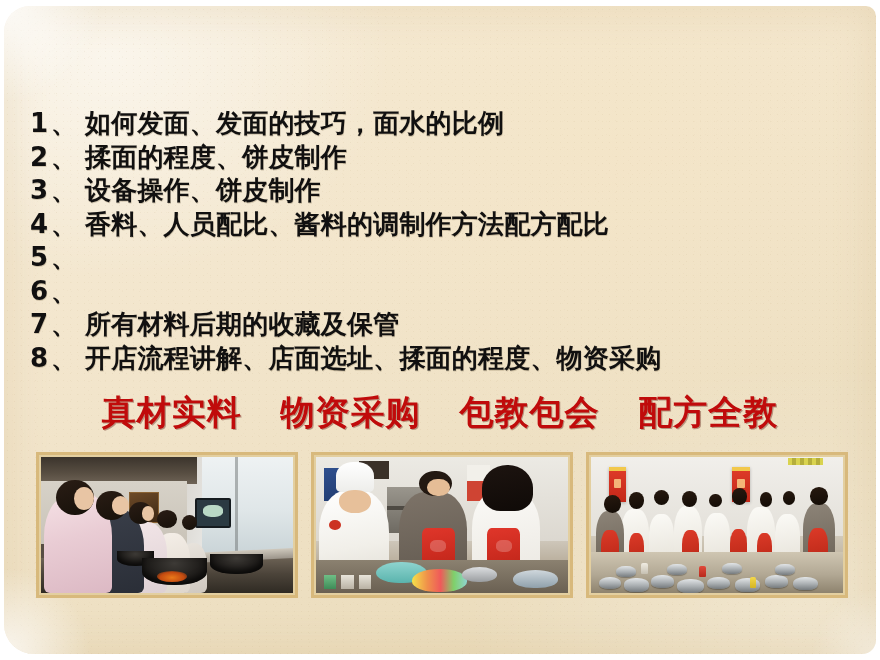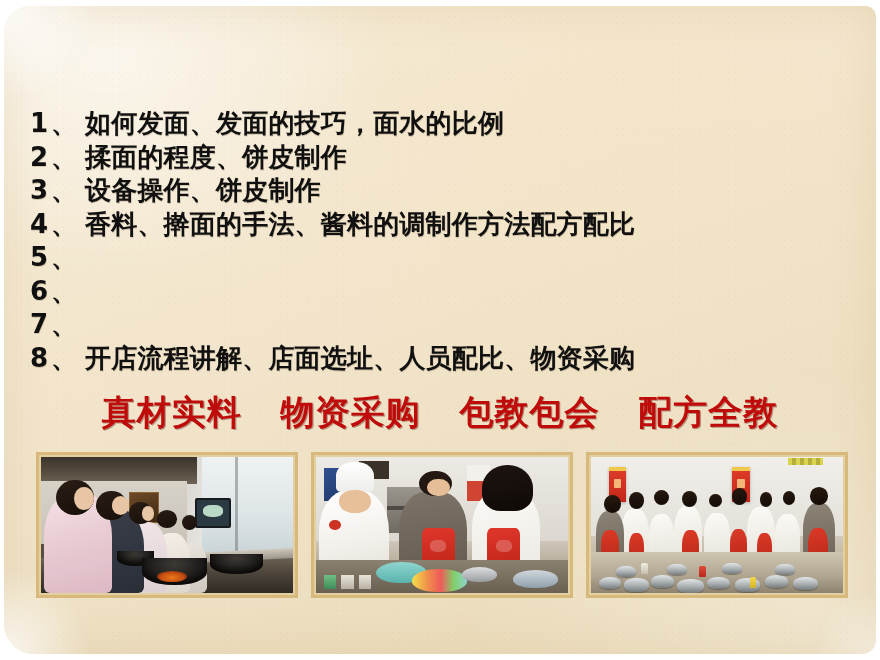--- a/index.html
+++ b/index.html
@@ -398,42 +398,43 @@
 
     <div class="course-line">
       <span class="course-num">3</span>
       <span class="course-sep">、</span>
       <span class="course-text">设备操作、饼皮制作</span>
     </div>
 
     <div class="course-line">
       <span class="course-num">4</span>
       <span class="course-sep">、</span>
-      <span class="course-text">香料、擀面的手法、酱料的调制作方法配方配比</span>
+      <span class="course-text">香料、人员配比、酱料的调制作方法配方配比</span>
     </div>
 
     <div class="course-line">
       <span class="course-num">5</span>
       <span class="course-sep">、</span>
     </div>
 
     <div class="course-line">
       <span class="course-num">6</span>
       <span class="course-sep">、</span>
     </div>
 
     <div class="course-line">
       <span class="course-num">7</span>
       <span class="course-sep">、</span>
+      <span class="course-text">所有材料后期的收藏及保管</span>
     </div>
 
     <div class="course-line">
       <span class="course-num">8</span>
       <span class="course-sep">、</span>
-      <span class="course-text">开店流程讲解、店面选址、人员配比、物资采购</span>
+      <span class="course-text">开店流程讲解、店面选址、揉面的程度、物资采购</span>
     </div>
 
   </div>
 
   <div id="slogan">
     <span class="phrase">真材实料</span>
     <span class="phrase">物资采购</span>
     <span class="phrase">包教包会</span>
     <span class="phrase">配方全教</span>
   </div>

